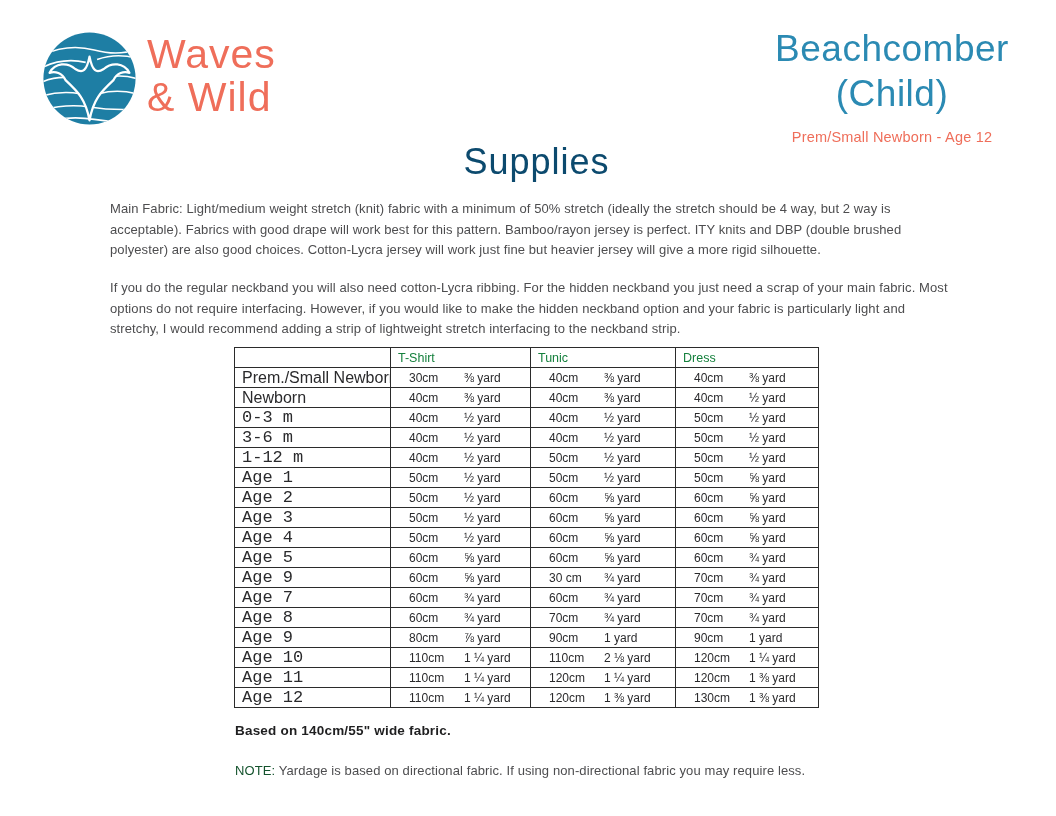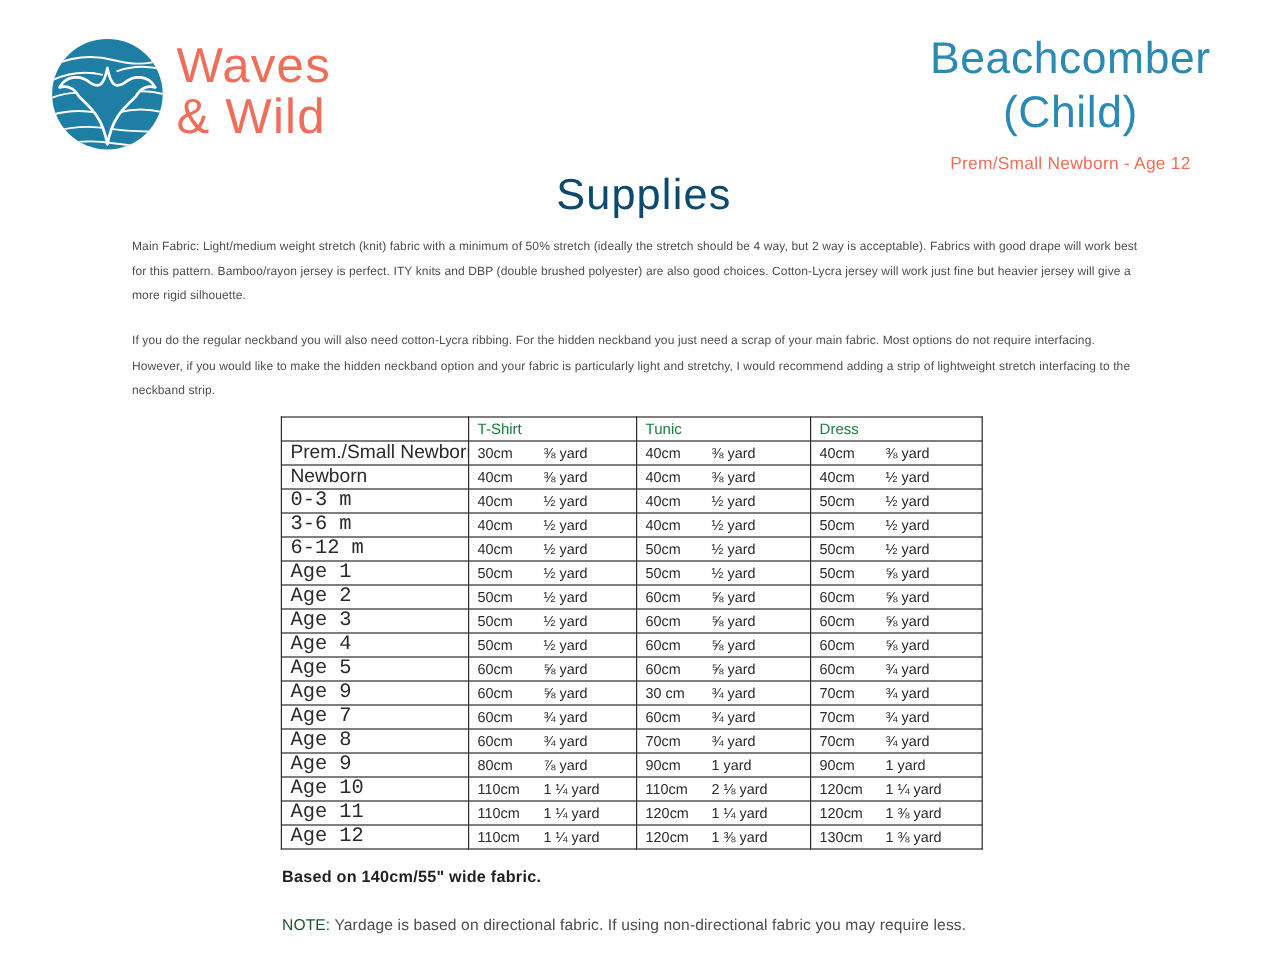--- a/index.html
+++ b/index.html
@@ -23,40 +23,40 @@
   .pattern-subtitle{
     margin-top:13px;color:var(--coral,#ef6e5a);font-size:14.5px;line-height:16px;letter-spacing:.2px;
   }
   
   .supplies-heading{
     position:absolute;left:0;top:141px;width:100%;text-align:center;
     color:#0c4a6e;font-size:36px;letter-spacing:1px;
   }
   .para{
     position:absolute;left:110px;width:838px;color:var(--body-gray,#4d4d4f);
-    font-size:10px;line-height:20.5px;letter-spacing:.1px;
+    font-size:13px;line-height:20.5px;letter-spacing:.1px;
   }
   .para-1{top:186px;}
   .para-2{top:265px;}
   
   .supplies-table{
     position:absolute;left:234px;top:347px;width:584px;
     border-collapse:collapse;table-layout:fixed;
     font-size:12px;color:#2a2a2c;
   }
   .supplies-table td,.supplies-table th{
     border:1px solid #2b2b2b;height:19px;padding:0 0 0 7px;
     text-align:left;font-weight:400;vertical-align:middle;white-space:nowrap;overflow:hidden;
   }
   .supplies-table{border:1.5px solid #1a1a1a;}
   .col-label{width:156px;}.col-tshirt{width:140px;}.col-tunic{width:145px;}.col-dress{width:143px;}
   .supplies-table thead th{font-size:12.5px;color:#15803d;}
   .lbl{font-size:16px;}
   .lbl.mono{font-family:"Liberation Mono",monospace;font-size:17px;}
-  .cm{display:inline-block;width:55px;}
+  .cm{display:inline-block;width:55px;margin-left:11px;}
   .yd{display:inline-block;}
   
   .based-on{
     position:absolute;left:235px;top:723px;font-size:13.5px;font-weight:700;color:#1f1f20;letter-spacing:.2px;
   }
   .note-line{
     position:absolute;left:235px;top:763px;font-size:13px;color:var(--body-gray,#4d4d4f);letter-spacing:.1px;
   }
   .note-label{font-weight:400;color:#14532d;}
 </style>
@@ -136,21 +136,21 @@
           <td><span class="cm">40cm</span><span class="yd">½ yard</span></td>
           <td><span class="cm">50cm</span><span class="yd">½ yard</span></td>
         </tr>
         <tr>
           <td class="lbl mono">3-6 m</td>
           <td><span class="cm">40cm</span><span class="yd">½ yard</span></td>
           <td><span class="cm">40cm</span><span class="yd">½ yard</span></td>
           <td><span class="cm">50cm</span><span class="yd">½ yard</span></td>
         </tr>
         <tr>
-          <td class="lbl mono">6-12 m</td>
+          <td class="lbl mono">1-12 m</td>
           <td><span class="cm">40cm</span><span class="yd">½ yard</span></td>
           <td><span class="cm">50cm</span><span class="yd">½ yard</span></td>
           <td><span class="cm">50cm</span><span class="yd">½ yard</span></td>
         </tr>
         <tr>
           <td class="lbl mono">Age 1</td>
           <td><span class="cm">50cm</span><span class="yd">½ yard</span></td>
           <td><span class="cm">50cm</span><span class="yd">½ yard</span></td>
           <td><span class="cm">50cm</span><span class="yd">⅝ yard</span></td>
         </tr>

